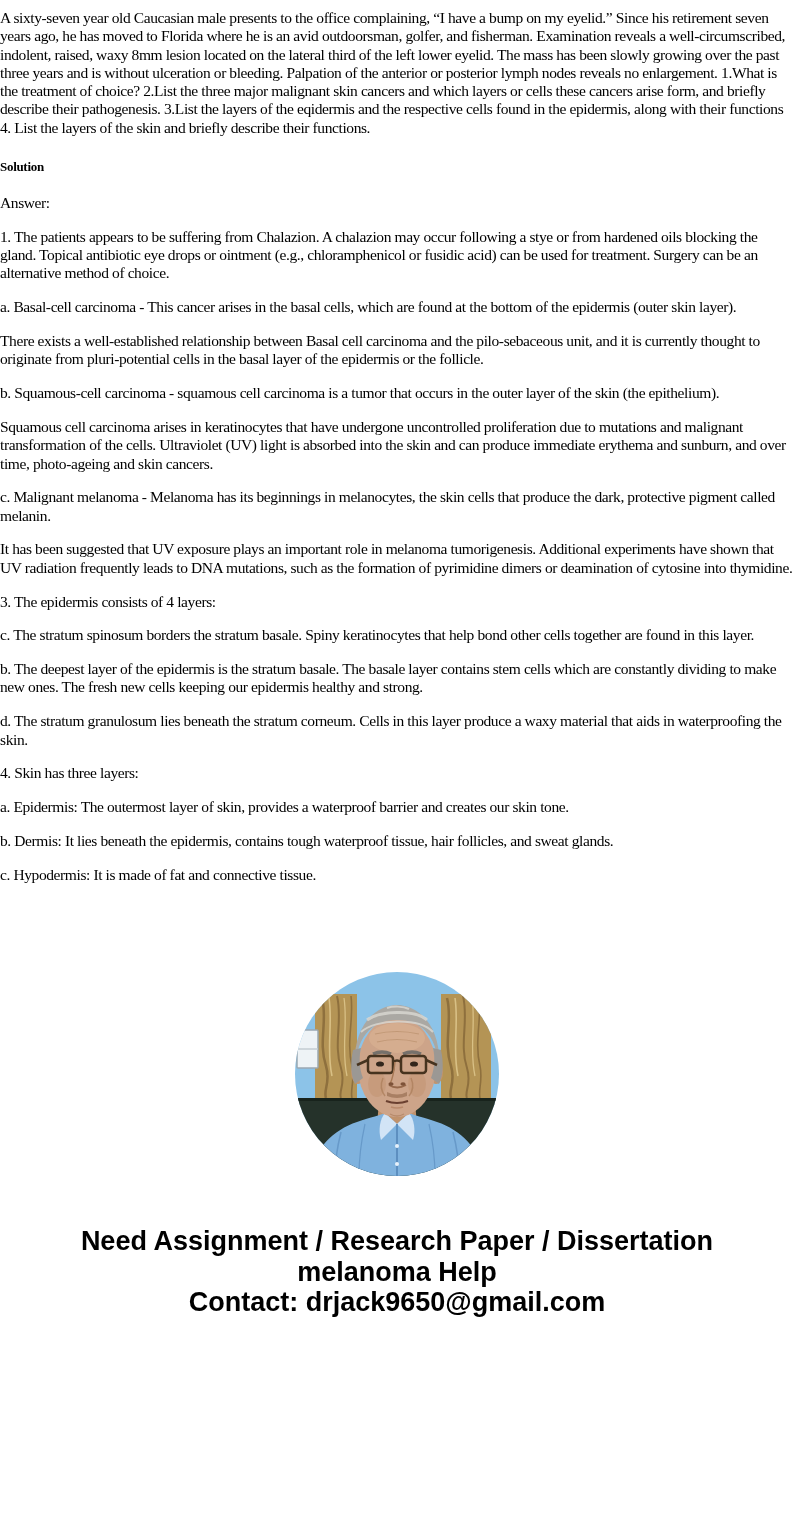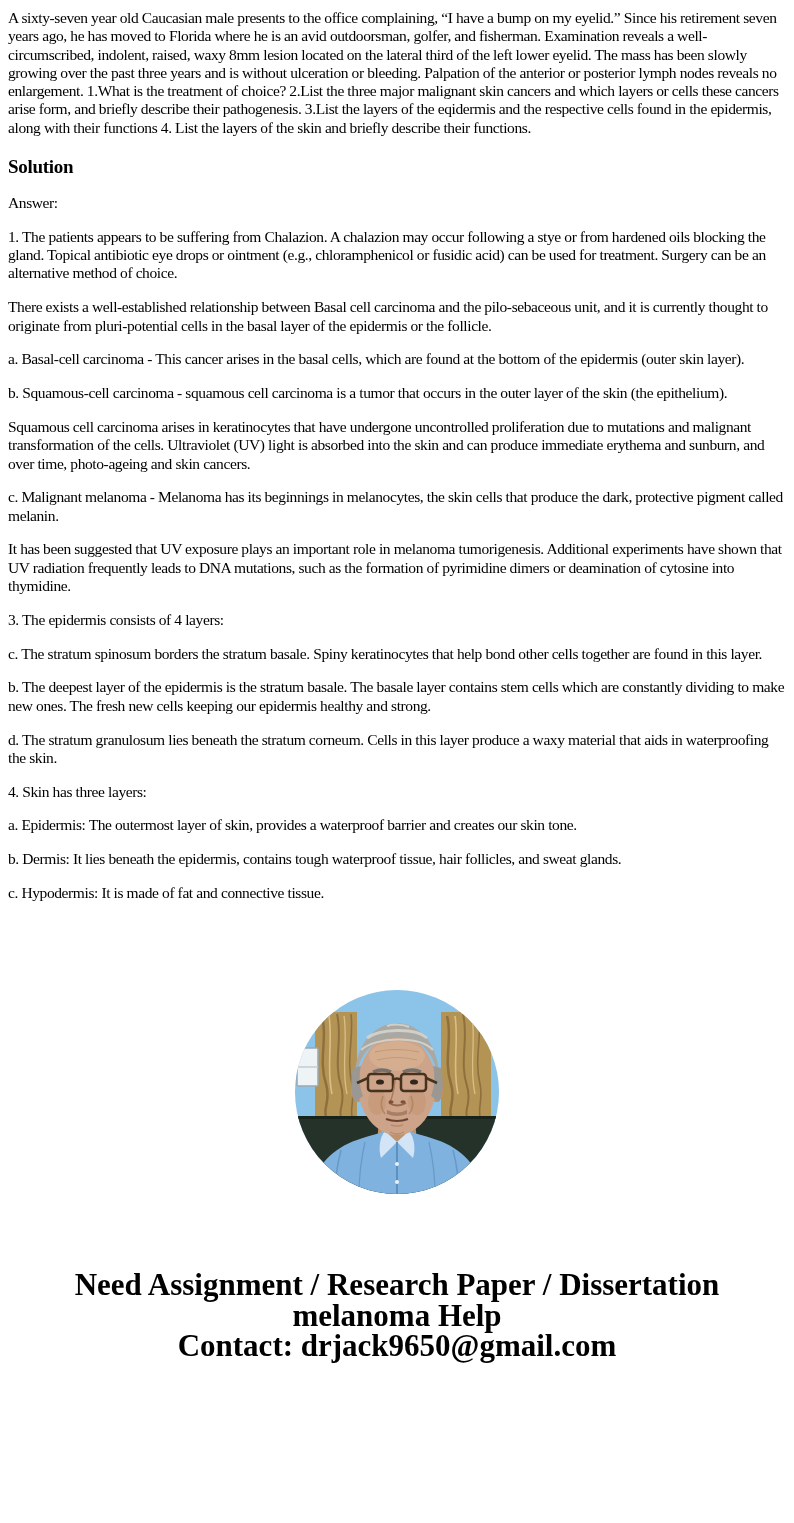--- a/index.html
+++ b/index.html
@@ -1,41 +1,41 @@
 <!DOCTYPE html>
 <html lang="en"><head>
 <meta charset="utf-8">
 <title>Assignment Solution Page</title>
 <style>
   html,body{margin:0;padding:0;background:#ffffff;}
   body{color:#000;font-family:"Liberation Serif","DejaVu Serif",serif;}
-  .page{width:794px;min-height:1523px;margin:0 auto;box-sizing:border-box;padding:9px 8px 30px;background:#fff;}
+  .page{width:794px;min-height:1523px;margin:0 auto;box-sizing:border-box;padding:9px 0 30px;background:#fff;}
   .body-text{font-size:15.5px;line-height:18.3px;letter-spacing:-0.4px;margin:15.5px 0;text-align:left;}
   .intro{margin-top:0;}
-  .solution-heading{font-size:19px;line-height:22px;font-weight:bold;letter-spacing:-0.3px;margin:19px 0 16px;}
+  .solution-heading{font-size:13px;line-height:22px;font-weight:bold;letter-spacing:-0.3px;margin:19px 0 16px;}
   .bold-period{font-weight:bold;}
   .avatar-wrap{margin:88px auto 0;width:204px;height:204px;padding:0;display:block;}
-  .promo{margin-top:76px;text-align:center;font-family:Liberation Serif, serif;
-         font-weight:bold;font-size:31px;line-height:30.5px;color:#000;}
+  .promo{margin-top:50px;text-align:center;font-family:Liberation Sans, sans-serif;
+         font-weight:bold;font-size:27px;line-height:30.5px;color:#000;}
   .promo div{white-space:nowrap;}
 </style>
 </head>
 <body>
 
 <main class="page">
 
   <p class="body-text intro">A sixty-seven year old Caucasian male presents to the office complaining, “I have a bump on my eyelid.” Since his retirement seven years ago, he has moved to Florida where he is an avid outdoorsman, golfer, and fisherman. Examination reveals a well-circumscribed, indolent, raised, waxy 8mm lesion located on the lateral third of the left lower eyelid. The mass has been slowly growing over the past three years and is without ulceration or bleeding. Palpation of the anterior or posterior lymph nodes reveals no enlargement. 1.What is the treatment of choice? 2.List the three major malignant skin cancers and which layers or cells these cancers arise form, and briefly describe their pathogenesis. 3.List the layers of the eqidermis and the respective cells found in the epidermis, along with their functions 4. List the layers of the skin and briefly describe their functions.</p>
 
   <h2 class="solution-heading">Solution</h2>
 
   <p class="body-text">Answer:</p>
 
   <p class="body-text">1. The patients appears to be suffering from Chalazion. A chalazion may occur following a stye or from hardened oils blocking the gland. Topical antibiotic eye drops or ointment (e.g., chloramphenicol or fusidic acid) can be used for treatment. Surgery can be an alternative method of choice.</p>
+  <p class="body-text">a. Basal-cell carcinoma - This cancer arises in the basal cells, which are found at the bottom of the epidermis (outer skin layer).</p>
   <p class="body-text">There exists a well-established relationship between Basal cell carcinoma and the pilo-sebaceous unit, and it is currently thought to originate from pluri-potential cells in the basal layer of the epidermis or the follicle.</p>
-  <p class="body-text">a. Basal-cell carcinoma - This cancer arises in the basal cells, which are found at the bottom of the epidermis (outer skin layer).</p>
   <p class="body-text">b. Squamous-cell carcinoma - squamous cell carcinoma is a tumor that occurs in the outer layer of the skin (the epithelium).</p>
   <p class="body-text">Squamous cell carcinoma arises in keratinocytes that have undergone uncontrolled proliferation due to mutations and malignant transformation of the cells. Ultraviolet (UV) light is absorbed into the skin and can produce immediate erythema and sunburn, and over time, photo-ageing and skin cancers.</p>
   <p class="body-text">c. Malignant melanoma - Melanoma has its beginnings in melanocytes, the skin cells that produce the dark, protective pigment called melanin.</p>
   <p class="body-text">It has been suggested that UV exposure plays an important role in melanoma tumorigenesis. Additional experiments have shown that UV radiation frequently leads to DNA mutations, such as the formation of pyrimidine dimers or deamination of cytosine into thymidine.</p>
   <p class="body-text">3. The epidermis consists of 4 layers:</p>
 
 
   <p class="body-text">c. The stratum spinosum borders the stratum basale. Spiny keratinocytes that help bond other cells together are found in this layer.</p>
   <p class="body-text">b. The deepest layer of the epidermis is the stratum basale. The basale layer contains stem cells which are constantly dividing to make new ones. The fresh new cells keeping our epidermis healthy and strong.</p>
   <p class="body-text">d.  The stratum granulosum lies beneath the stratum corneum. Cells in this layer produce a waxy material that aids in waterproofing the skin.</p>

